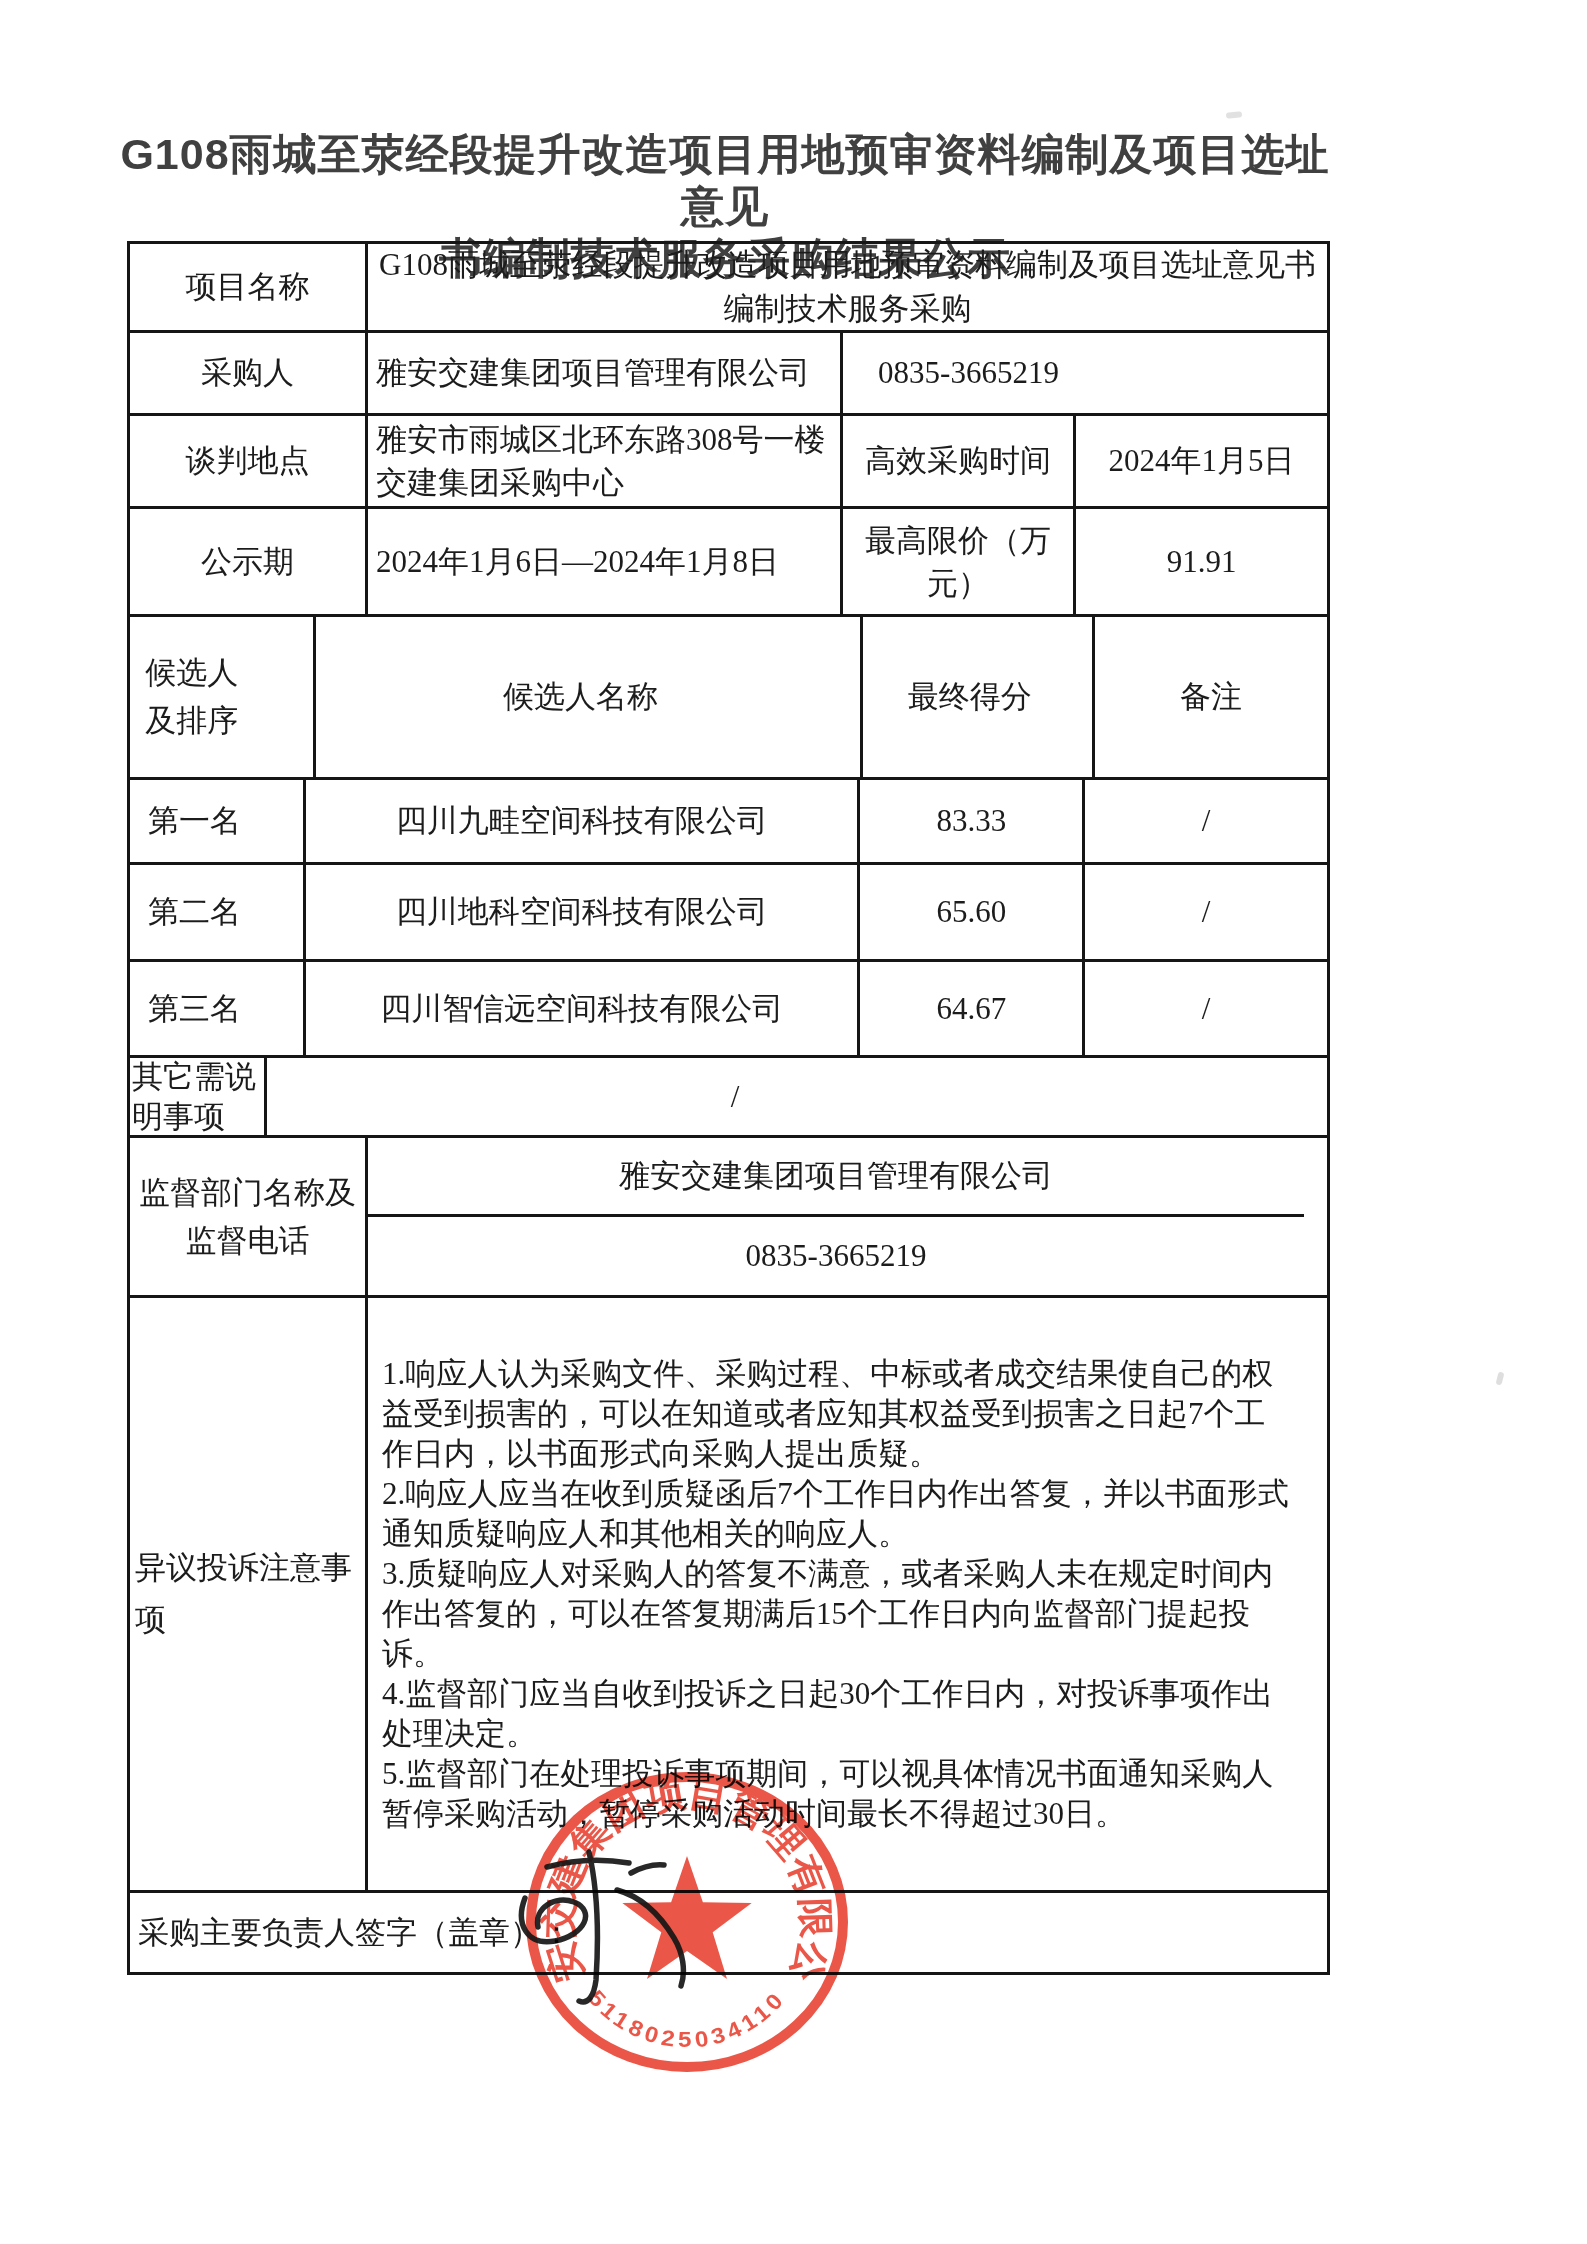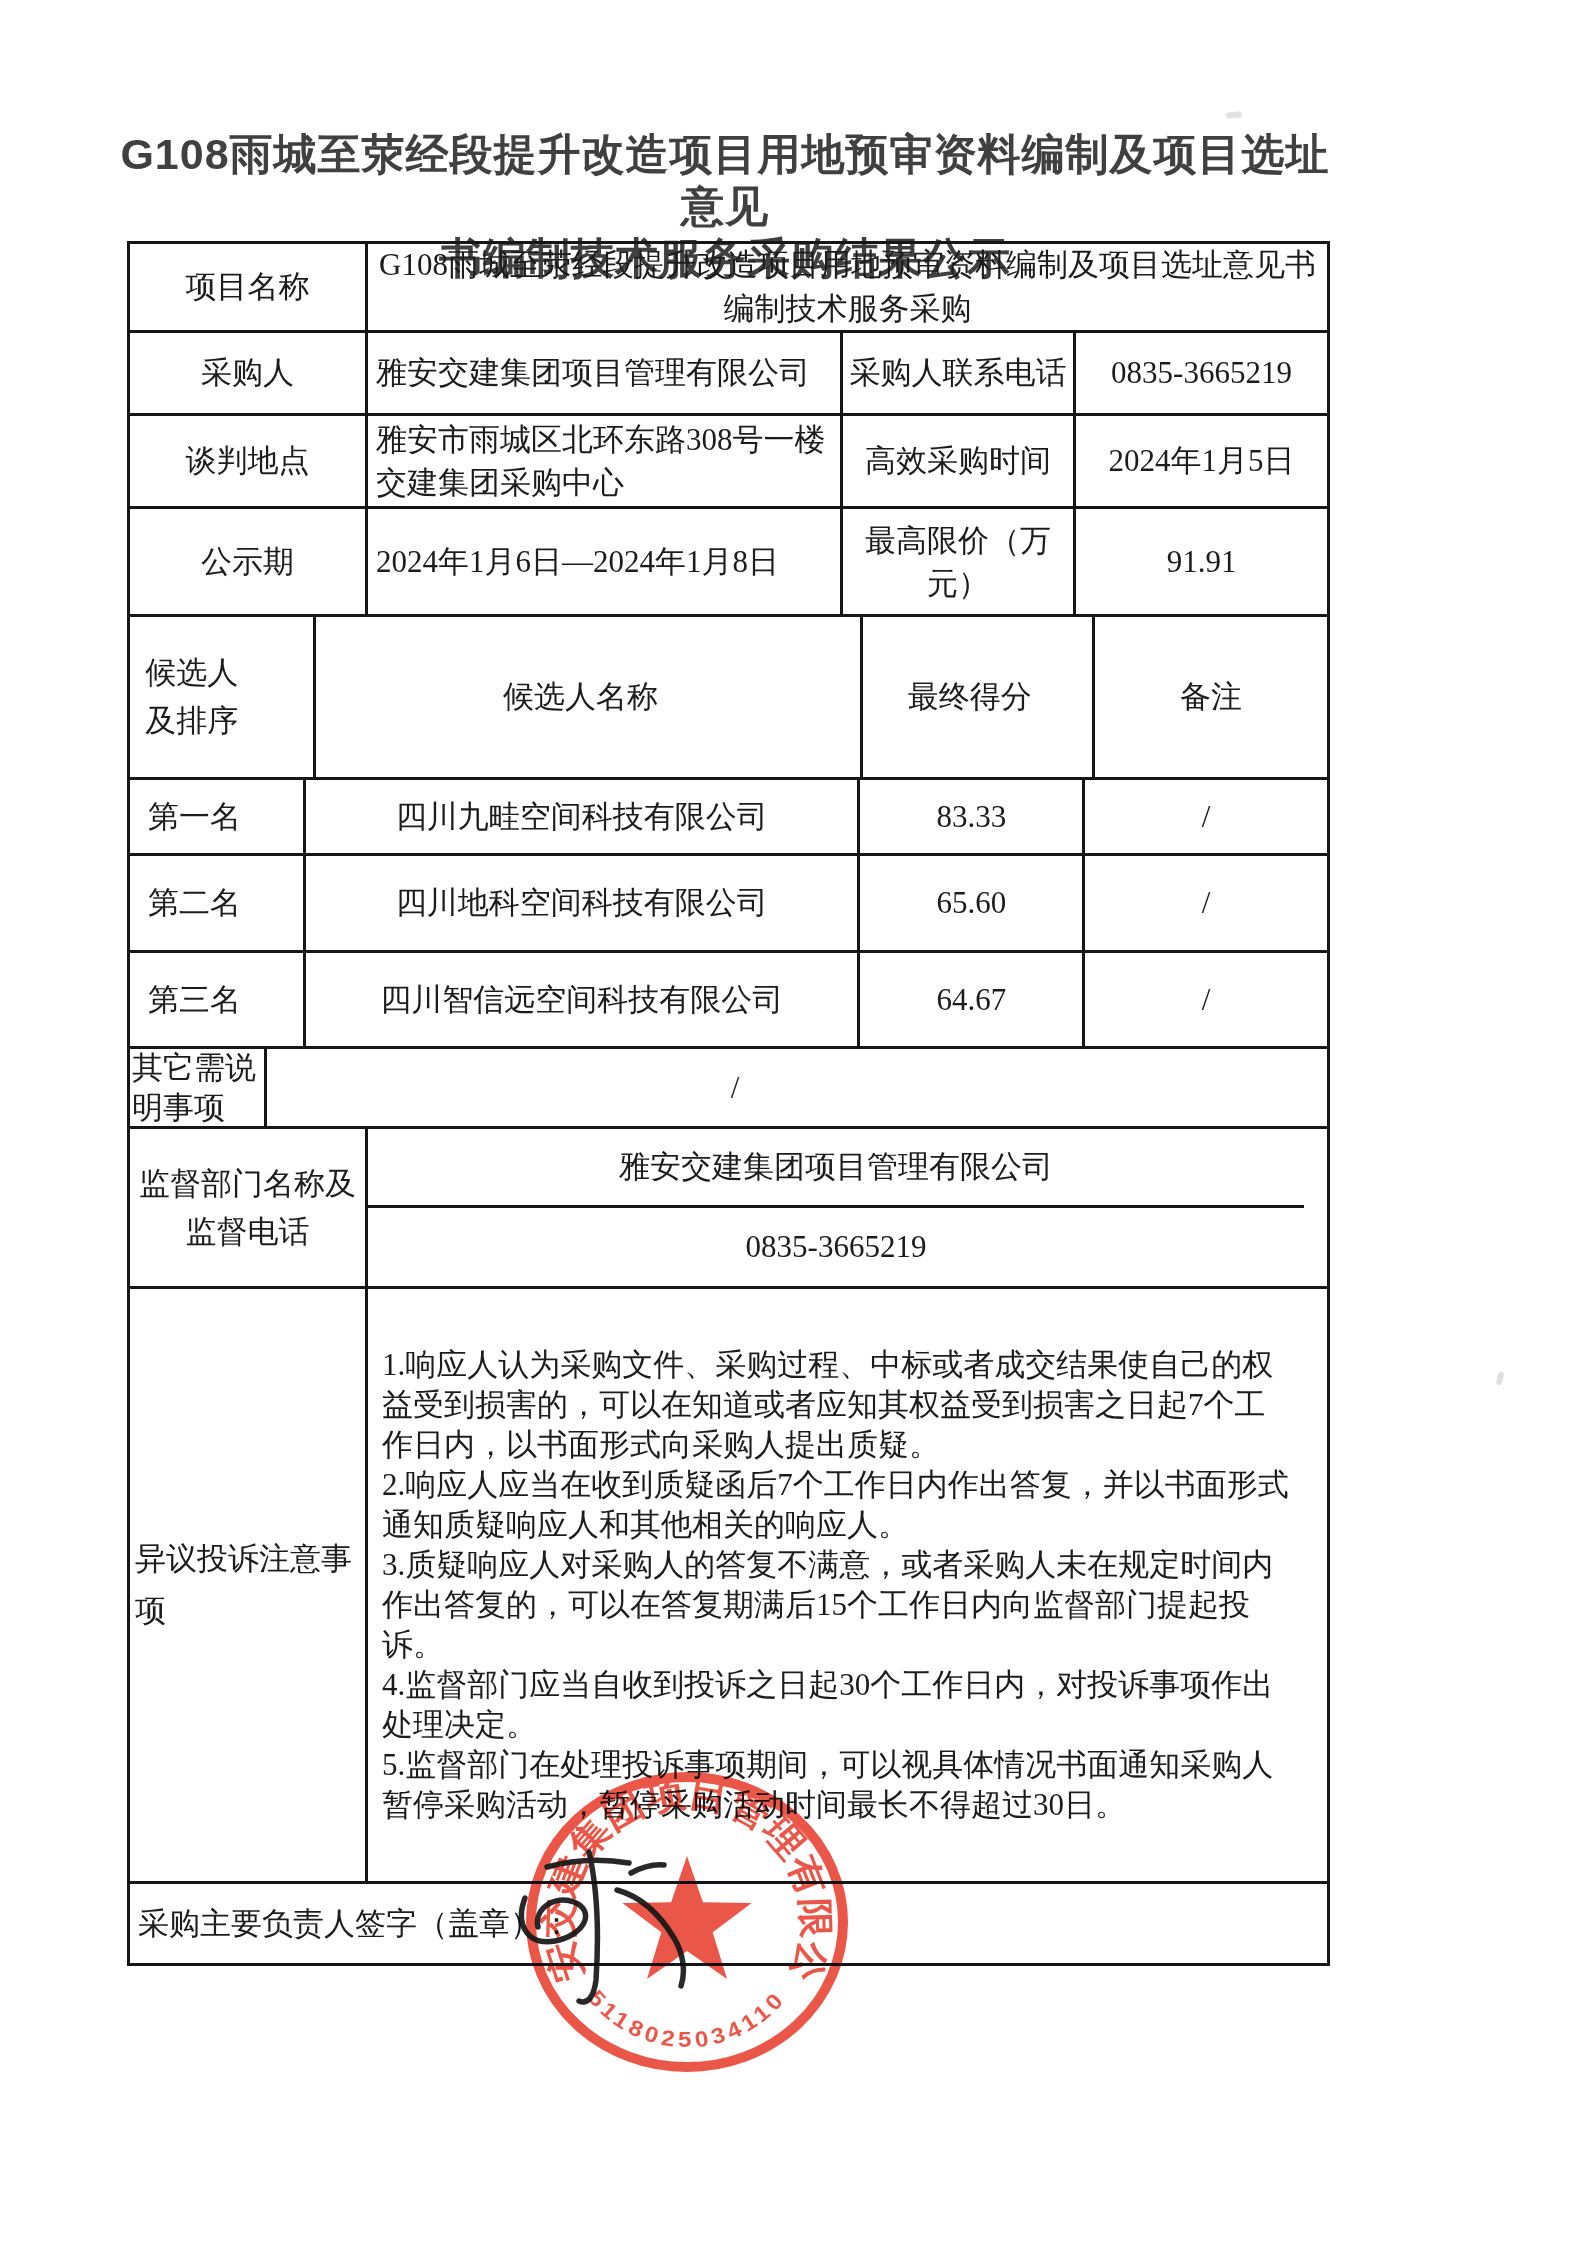--- a/index.html
+++ b/index.html
@@ -96,21 +96,20 @@
   <div class="tbl">
 
     <div class="row" style="height:86px;">
       <div class="c w-l1">项目名称</div>
       <div class="c w-span3 projname">G108雨城至荥经段提升改造项目用地预审资料编制及项目选址意见书编制技术服务采购</div>
     </div>
 
     <div class="row" style="height:83px;">
       <div class="c w-l1">采购人</div>
       <div class="c w-v1 left">雅安交建集团项目管理有限公司</div>
-      <div class="c w-l2 tight">采购人联系电话</div>
       <div class="c w-v2">0835-3665219</div>
     </div>
 
     <div class="row" style="height:93px;">
       <div class="c w-l1">谈判地点</div>
       <div class="c w-v1 left" style="line-height:43px;">雅安市雨城区北环东路308号一楼交建集团采购中心</div>
       <div class="c w-l2 tight">高效采购时间</div>
       <div class="c w-v2 tight">2024年1月5日</div>
     </div>
 
@@ -121,21 +120,21 @@
       <div class="c w-v2">91.91</div>
     </div>
 
     <div class="row" style="height:163px;gap:16px;">
       <div class="c w-rank tight" style="line-height:48px;">候选人及排序</div>
       <div class="c w-name">候选人名称</div>
       <div class="c w-l2">最终得分</div>
       <div class="c w-v2">备注</div>
     </div>
 
-    <div class="row" style="height:76px;">
+    <div class="row" style="height:85px;">
       <div class="c w-rank tight">第一名</div>
       <div class="c w-name">四川九畦空间科技有限公司</div>
       <div class="c w-l2">83.33</div>
       <div class="c w-v2">/</div>
     </div>
 
     <div class="row" style="height:97px;">
       <div class="c w-rank tight">第二名</div>
       <div class="c w-name">四川地科空间科技有限公司</div>
       <div class="c w-l2">65.60</div>

